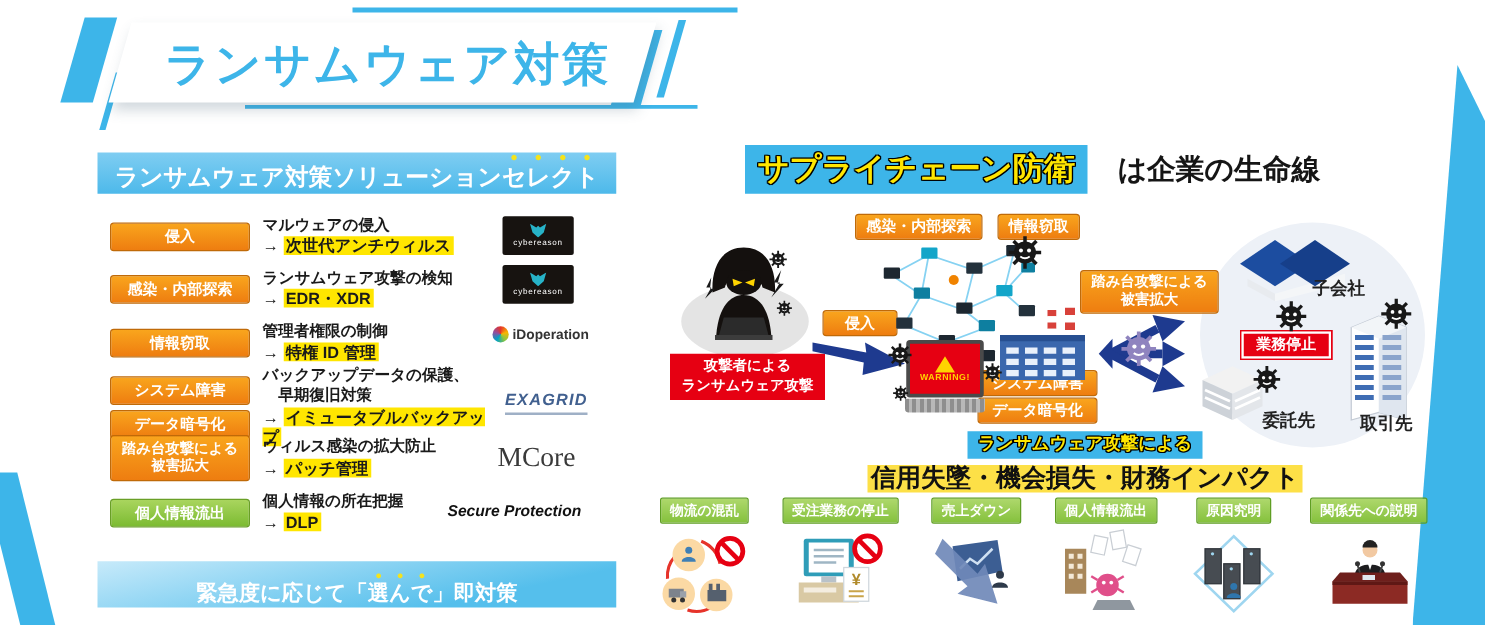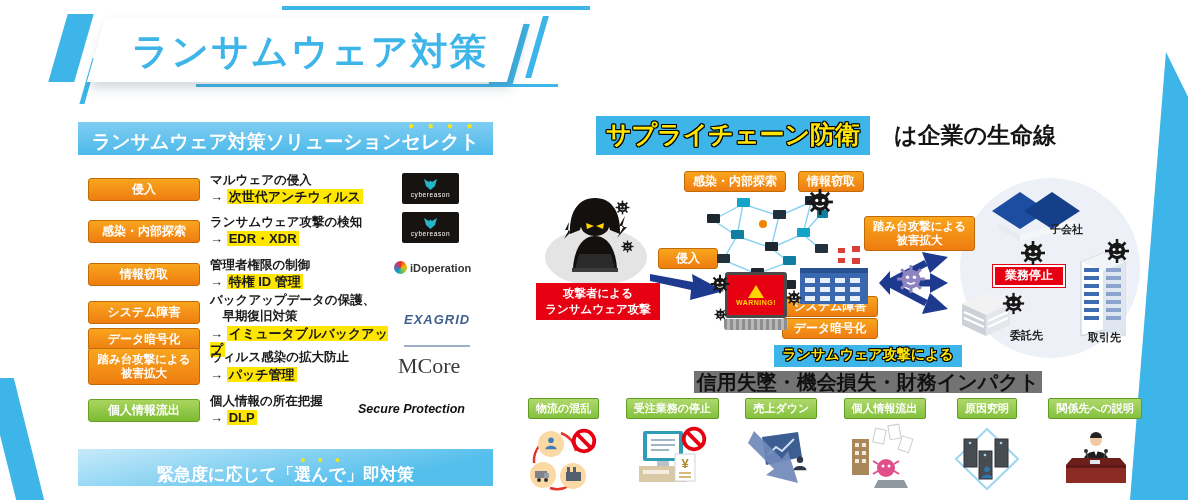--- a/index.html
+++ b/index.html
@@ -37,57 +37,57 @@
   .hl{background:#ffe600;padding:0 2px;}
   
   .cy{position:absolute;left:402px;width:57px;height:31px;background:#171310;border-radius:2px;
       display:flex;flex-direction:column;align-items:center;justify-content:center;gap:1px;}
   .cy span{color:#fff;font-size:6.5px;letter-spacing:.6px;}
   .ido{position:absolute;left:394px;top:261px;display:flex;align-items:center;gap:3px;}
   .ido-dot{width:13px;height:13px;border-radius:50%;
            background:conic-gradient(#e6332a,#f8b500,#8cc63f,#00a0c6,#8f4fa0,#e6332a);}
   .ido span{font-size:11px;font-weight:bold;color:#333;}
   .exa{position:absolute;left:404px;top:312px;font-size:13px;font-weight:bold;font-style:italic;
-       color:#41608f;letter-spacing:1px;border-bottom:2px solid #9fb0c6;padding-bottom:18px;}
+       color:#41608f;letter-spacing:1px;border-bottom:2px solid #9fb0c6;padding-bottom:3px;}
   .mcore{position:absolute;left:398px;top:353px;font-family:"Liberation Serif","DejaVu Serif",serif;
          font-size:22px;color:#3a3a3a;}
   .sp{position:absolute;left:358px;top:402px;font-size:12.5px;font-weight:bold;font-style:italic;color:#111;}
   
   .sc-head{position:absolute;left:596px;top:116px;display:flex;align-items:center;gap:24px;}
   .outline-y{color:#ffe600;text-shadow:-1px -1px 0 #000,1px -1px 0 #000,-1px 1px 0 #000,1px 1px 0 #000,
              0 -1px 0 #000,0 1px 0 #000,-1px 0 0 #000,1px 0 0 #000;}
   .sc-tag{background:#3db5e9;padding:2px 10px 4px;font-size:25px;font-weight:bold;}
   .sc-rest{font-size:23px;font-weight:bold;color:#151515;}
   
   .dlab{position:absolute;border-radius:3px;color:#fff;font-weight:bold;font-size:12px;text-align:center;
         padding:2px 8px;line-height:1.25;white-space:pre-line;
         background:linear-gradient(#f9a51d,#ee7d10);border:1px solid #c06a08;}
   .rlab{position:absolute;background:#e60012;color:#fff;font-weight:bold;text-align:center;}
   .attacker-lab{left:536px;top:283px;width:120px;font-size:11.5px;line-height:1.35;padding:3px 2px;}
   .stop-lab{left:992px;top:264px;font-size:12px;padding:2px 12px 3px;box-shadow:inset 0 0 0 2px #fff;
             border:1px solid #e60012;}
-  .bname{position:absolute;font-size:11px;font-weight:bold;color:#222;}
+  .bname{position:absolute;font-size:14px;font-weight:bold;color:#222;}
   .ellipse-big{position:absolute;left:960px;top:178px;width:180px;height:180px;border-radius:50%;
                background:#edf1f7;}
   .ellipse-sm{position:absolute;left:545px;top:228px;width:102px;height:58px;border-radius:50%;
               background:#e4e4e4;}
   
   .laptop{position:absolute;left:724px;top:272px;width:64px;}
   .lt-screen{width:56px;height:40px;margin:0 auto;background:#e60012;border:3px solid #4a4a4a;border-radius:3px;
              display:flex;flex-direction:column;align-items:center;justify-content:center;}
   .lt-tri{width:0;height:0;border-left:8px solid transparent;border-right:8px solid transparent;
           border-bottom:13px solid #ffd400;}
   .lt-warn{color:#ffd400;font-size:7px;font-weight:bold;letter-spacing:.5px;margin-top:1px;}
   .lt-base{width:64px;height:11px;margin-top:1px;border-radius:0 0 3px 3px;
            background:repeating-linear-gradient(90deg,#8e8e8e 0 3px,#b8b8b8 3px 6px);}
   
   .imp-head{position:absolute;left:648px;top:345px;width:440px;text-align:center;}
   .imp-tag{display:inline-block;background:#3db5e9;font-size:14px;font-weight:bold;padding:1px 8px 3px;}
   .imp-title{margin-top:2px;font-size:20px;font-weight:bold;color:#111;}
-  .imp-title span{background:#737373;padding:0 3px;}
+  .imp-title span{background:#fde047;padding:0 3px;}
   .imp-row{position:absolute;left:528px;top:398px;width:614px;display:flex;justify-content:space-between;}
   .imp-col{display:flex;flex-direction:column;align-items:center;gap:4px;}
   .imp-lab{background:linear-gradient(#aed86c,#85c13d);border:1px solid #5f9e23;border-radius:2px;
            color:#fff;font-weight:bold;font-size:11px;padding:2px 7px;white-space:nowrap;}
   .virus{position:absolute;}
 </style>
 </head>
 <body>
 
 <svg width="0" height="0" style="position:absolute">

